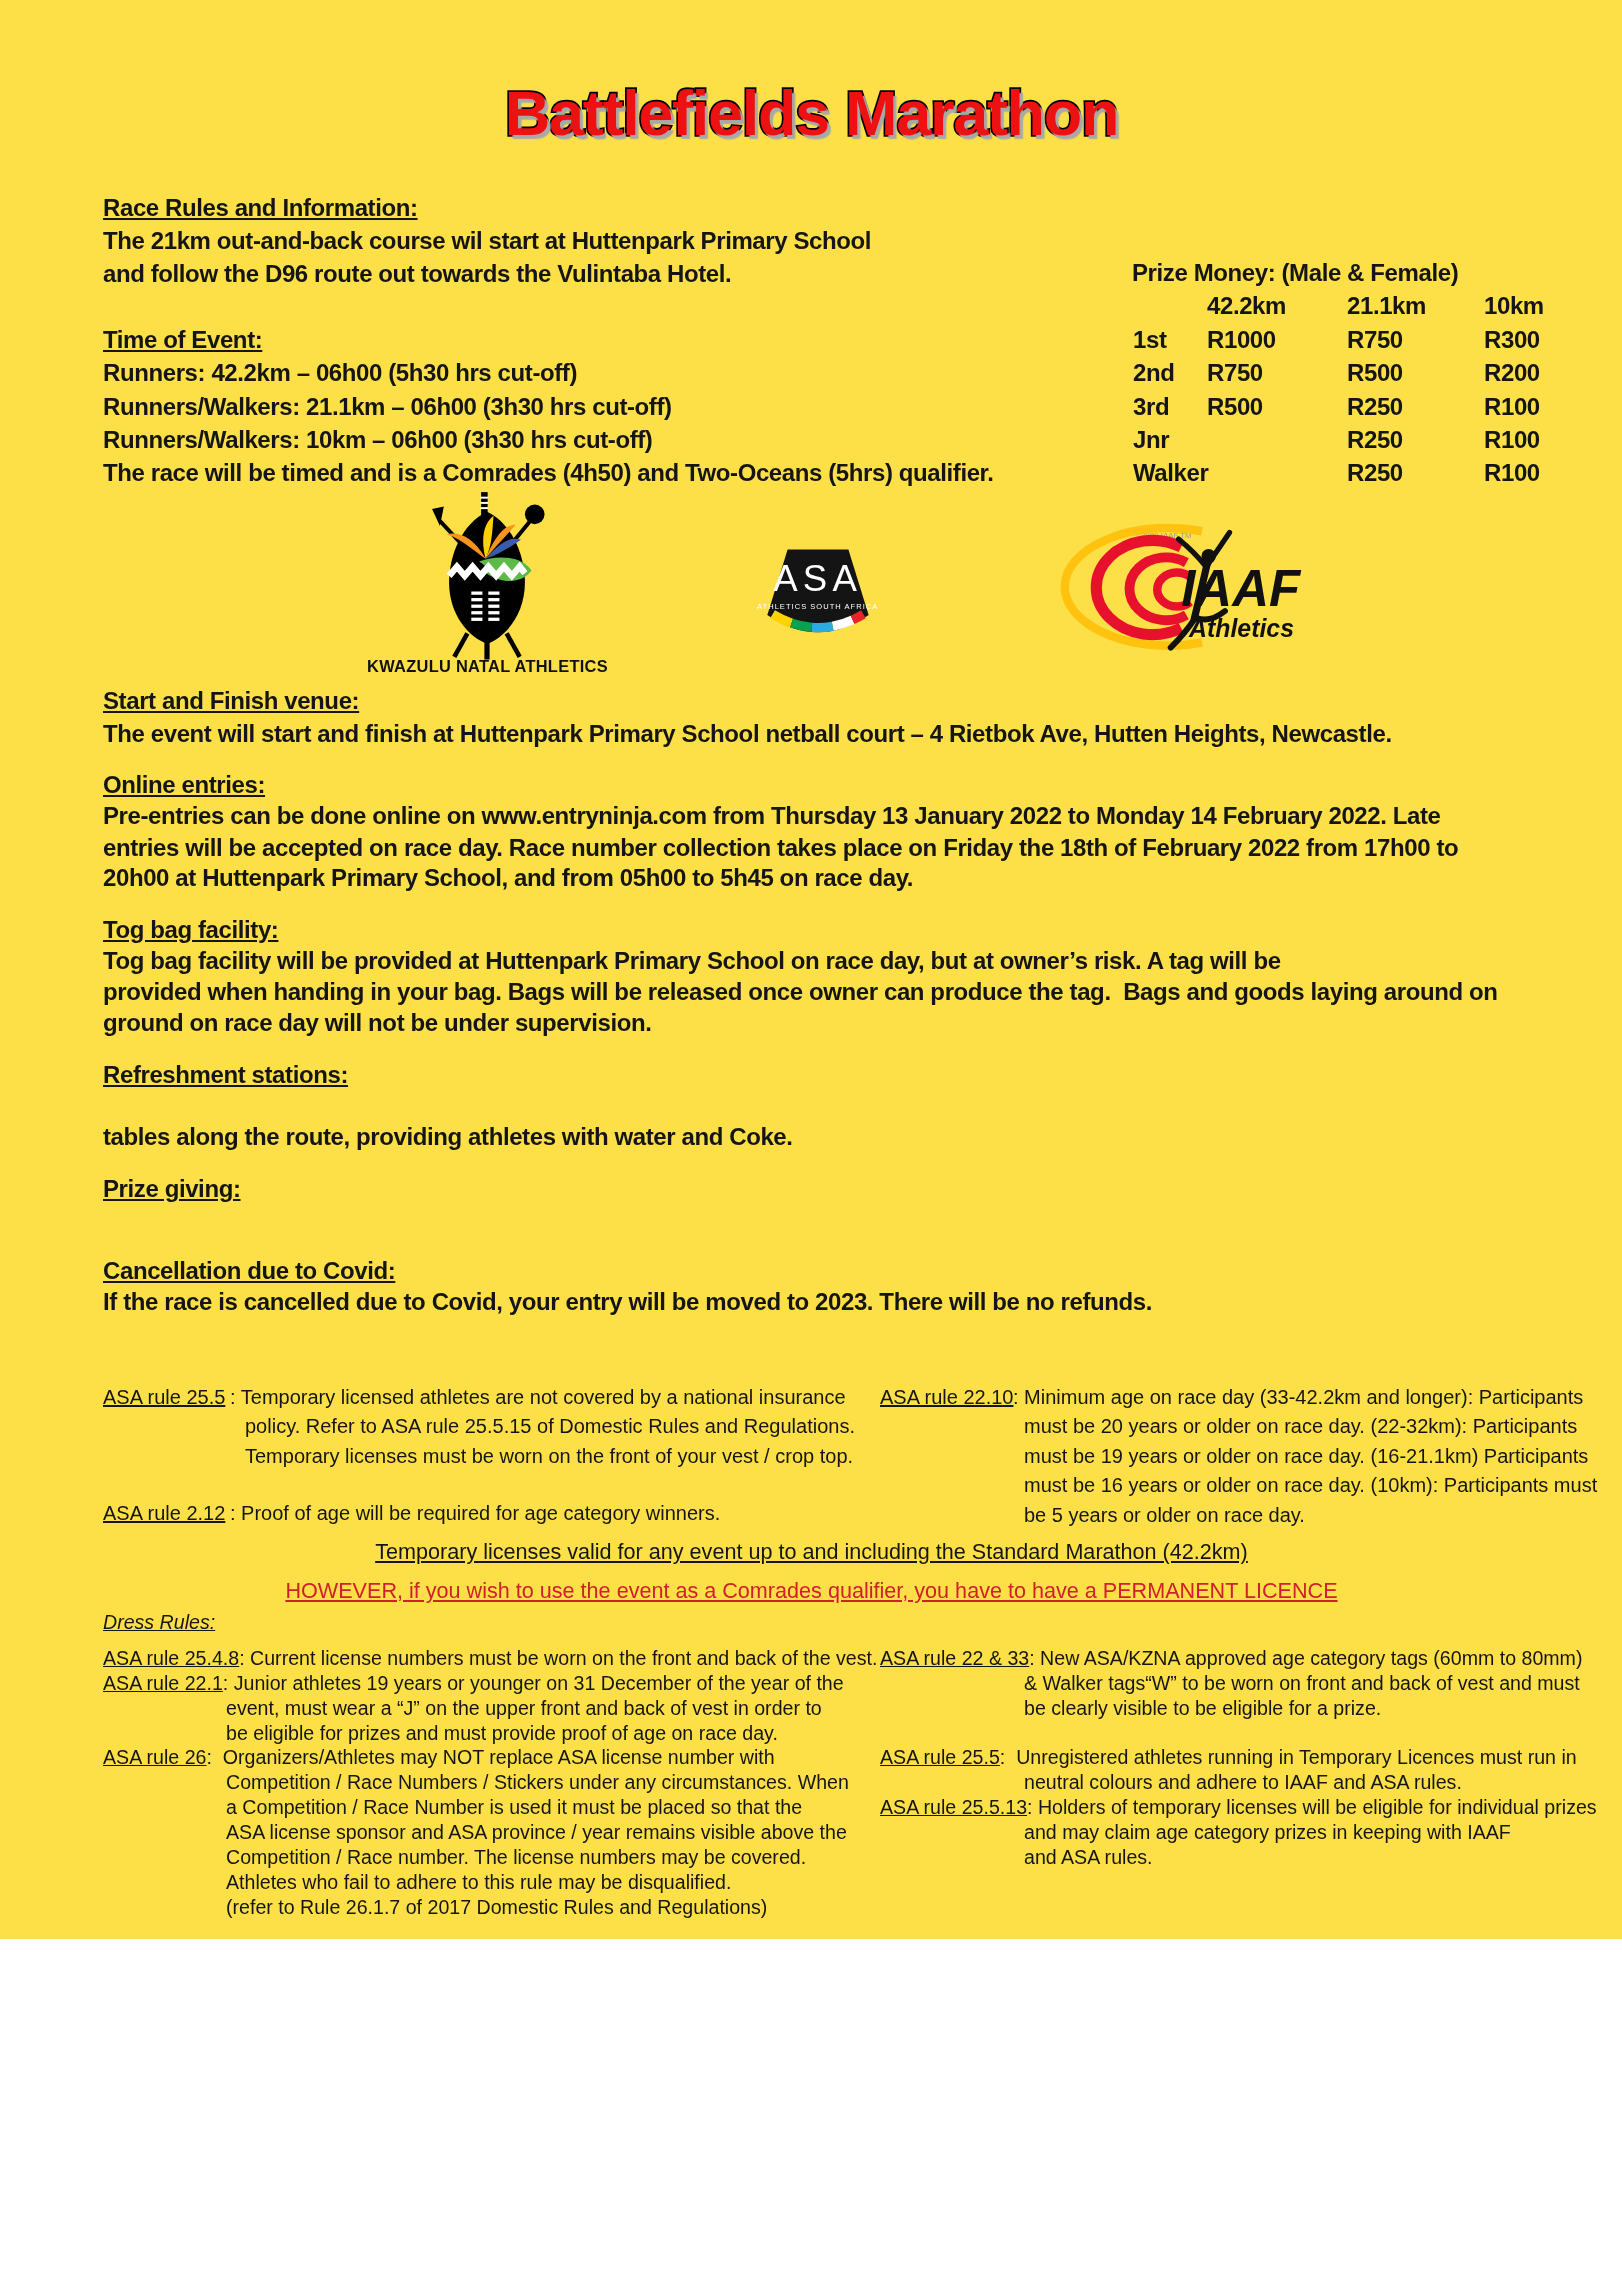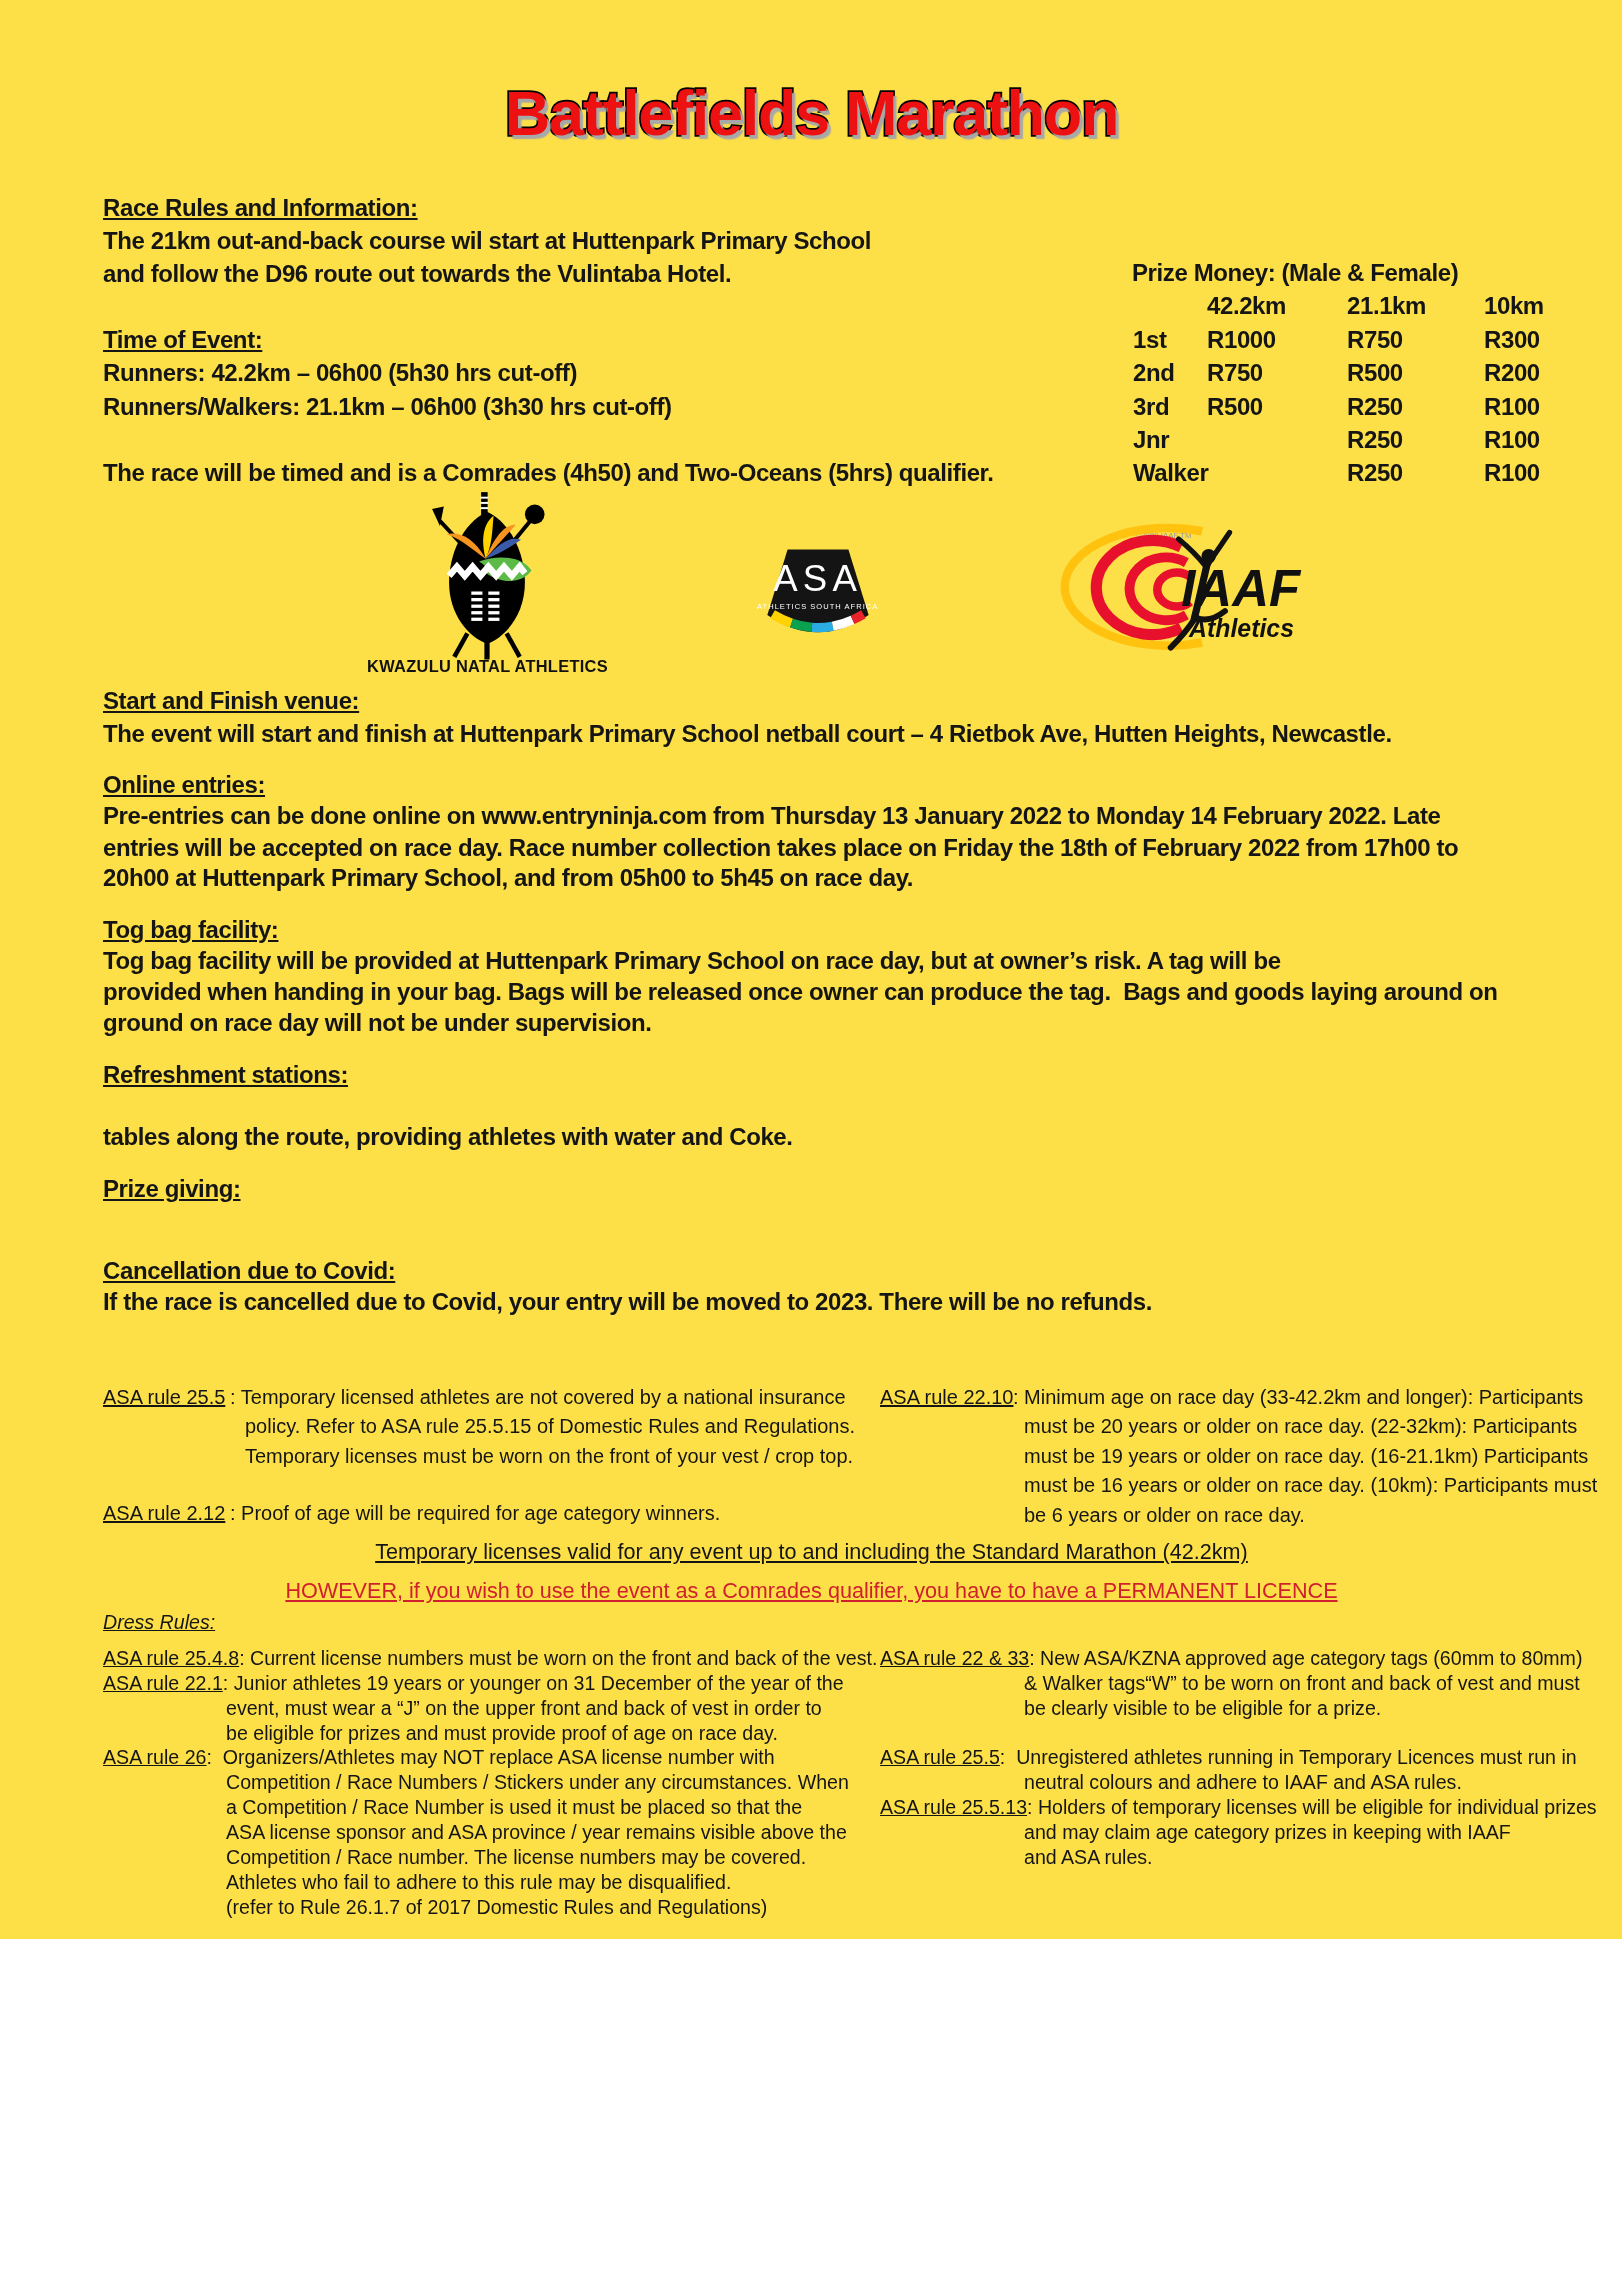--- a/index.html
+++ b/index.html
@@ -55,20 +55,21 @@
   <div class="t bd" style="left:1347px;top:426px;">R250</div>
   <div class="t bd" style="left:1484px;top:426px;">R100</div>
 
   <div class="t bd" style="left:1133px;top:459px;">Walker</div>
   <div class="t bd" style="left:1347px;top:459px;">R250</div>
   <div class="t bd" style="left:1484px;top:459px;">R100</div>
 
   <div class="t hd" style="left:103px;top:326px;">Time of Event:</div>
   <div class="t bd" style="left:103px;top:359px;">Runners: 42.2km – 06h00 (5h30 hrs cut-off)</div>
   <div class="t bd" style="left:103px;top:393px;">Runners/Walkers: 21.1km – 06h00 (3h30 hrs cut-off)</div>
+  <div class="t bd" style="left:103px;top:426px;">Runners/Walkers: 10km – 06h00 (3h30 hrs cut-off)</div>
   <div class="t bd" style="left:103px;top:459px;">The race will be timed and is a Comrades (4h50) and Two-Oceans (5hrs) qualifier.</div>
 
   <svg class="t" style="left:402px;top:492px;" width="170" height="165" viewBox="0 0 260 252">
     <rect x="121" y="0" width="10" height="36" fill="#000"></rect>
     <rect x="120" y="7" width="12" height="3" fill="#fff"></rect>
     <rect x="120" y="15" width="12" height="3" fill="#fff"></rect>
     <rect x="120" y="23" width="12" height="3" fill="#fff"></rect>
     <line x1="58" y1="44" x2="110" y2="100" stroke="#000" stroke-width="6"></line>
     <polygon points="46,26 64,22 58,52" fill="#000"></polygon>
     <line x1="198" y1="42" x2="152" y2="98" stroke="#000" stroke-width="6"></line>
@@ -155,21 +156,21 @@
   <div class="t rl" style="left:245px;top:1415px;">policy. Refer to ASA rule 25.5.15 of Domestic Rules and Regulations.</div>
   <div class="t rl" style="left:245px;top:1445px;">Temporary licenses must be worn on the front of your vest / crop top.</div>
   <div class="t rl u" style="left:103px;top:1502px;">ASA rule 2.12</div>
   <div class="t rl" style="left:230px;top:1502px;">: Proof of age will be required for age category winners.</div>
 
   <div class="t rl u" style="left:880px;top:1386px;">ASA rule 22.10</div>
   <div class="t rl" style="left:1013px;top:1386px;">: Minimum age on race day (33-42.2km and longer): Participants</div>
   <div class="t rl" style="left:1024px;top:1415px;">must be 20 years or older on race day. (22-32km): Participants</div>
   <div class="t rl" style="left:1024px;top:1445px;">must be 19 years or older on race day. (16-21.1km) Participants</div>
   <div class="t rl" style="left:1024px;top:1474px;">must be 16 years or older on race day. (10km): Participants must</div>
-  <div class="t rl" style="left:1024px;top:1504px;">be 6 years or older on race day.</div>
+  <div class="t rl" style="left:1024px;top:1504px;">be 5 years or older on race day.</div>
 
   <div class="t ctr" style="top:1539px;font:400 21.6px 'Liberation Sans',sans-serif;color:#151515;"><span class="u">Temporary licenses valid for any event up to and including the Standard Marathon (42.2km)</span></div>
   <div class="t ctr" style="top:1578px;font:400 21.6px 'Liberation Sans',sans-serif;"><span class="u red">HOWEVER, if you wish to use the event as a Comrades qualifier, you have to have a PERMANENT LICENCE</span></div>
 
   <div class="t dr" style="left:103px;top:1611px;font-style:italic;"><span class="u">Dress Rules:</span></div>
 
   <div class="t dr" style="left:103px;top:1647px;"><span class="u">ASA rule 25.4.8</span><span>: Current license numbers must be worn on the front and back of the vest.</span></div>
   <div class="t dr" style="left:103px;top:1672px;"><span class="u">ASA rule 22.1</span><span>: Junior athletes 19 years or younger on 31 December of the year of the</span></div>
   <div class="t dr" style="left:226px;top:1697px;">event, must wear a “J” on the upper front and back of vest in order to</div>
   <div class="t dr" style="left:226px;top:1722px;">be eligible for prizes and must provide proof of age on race day.</div>

